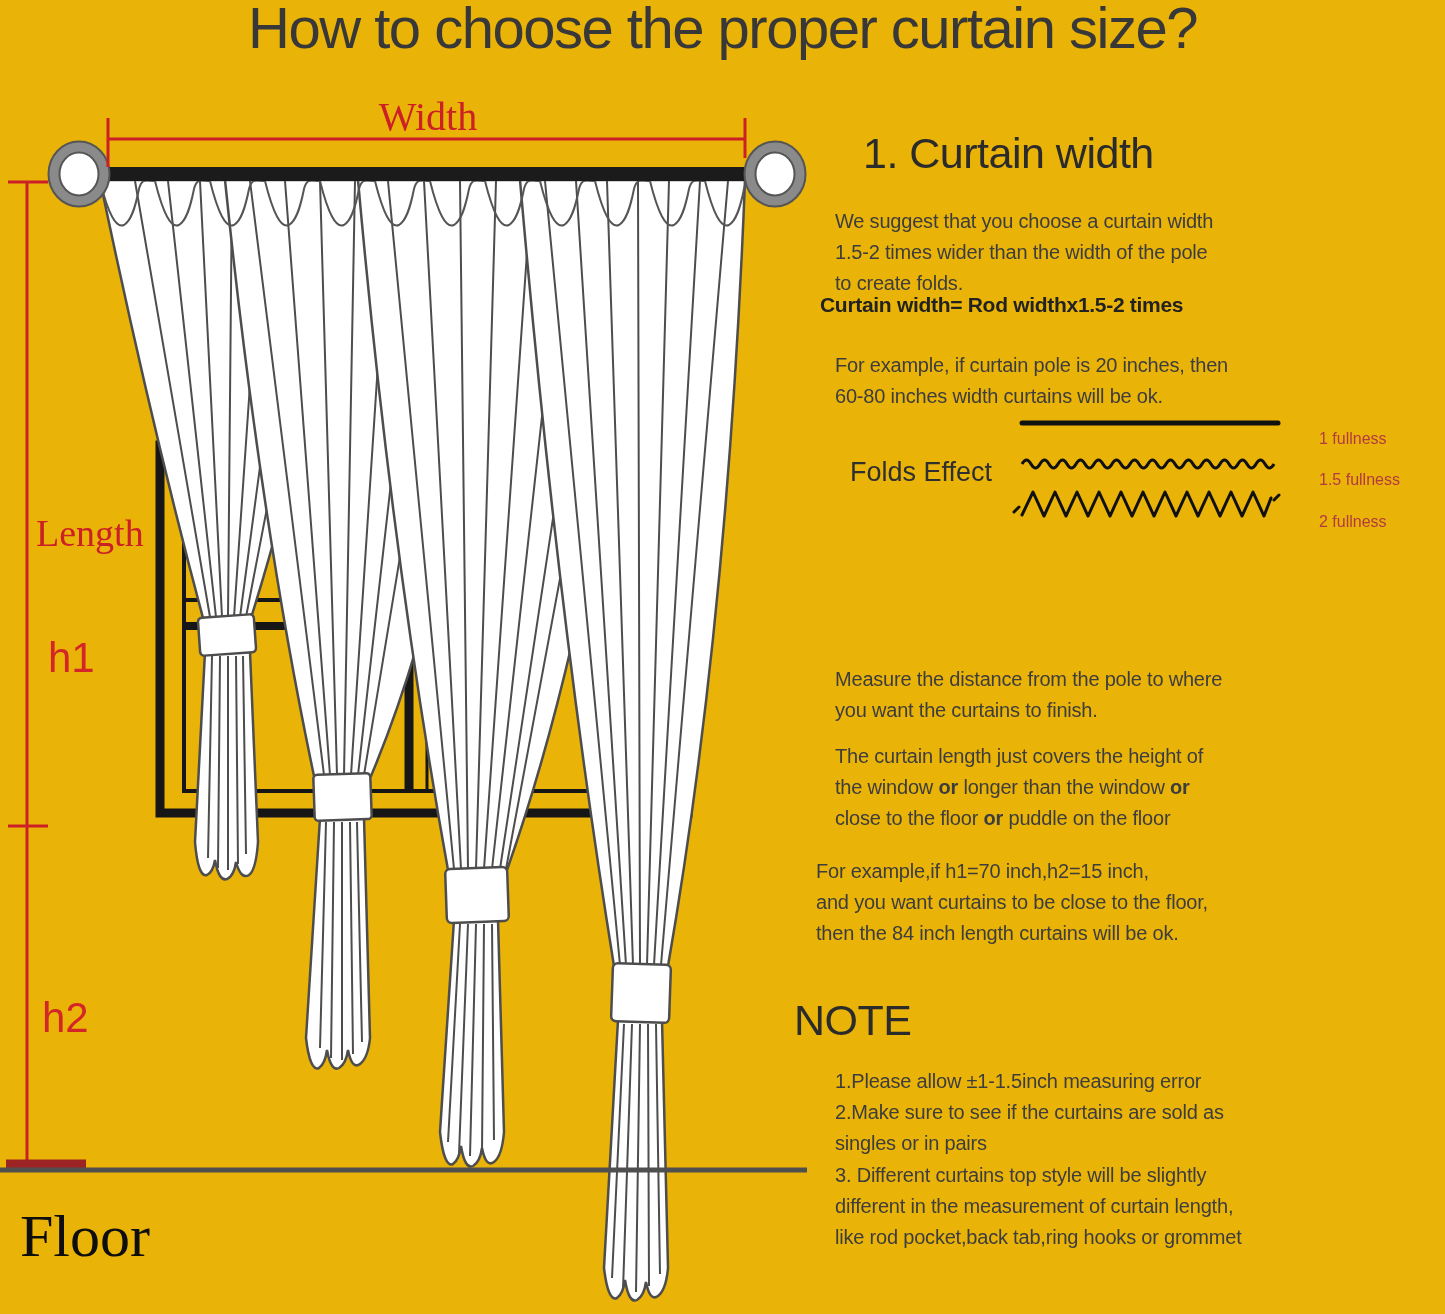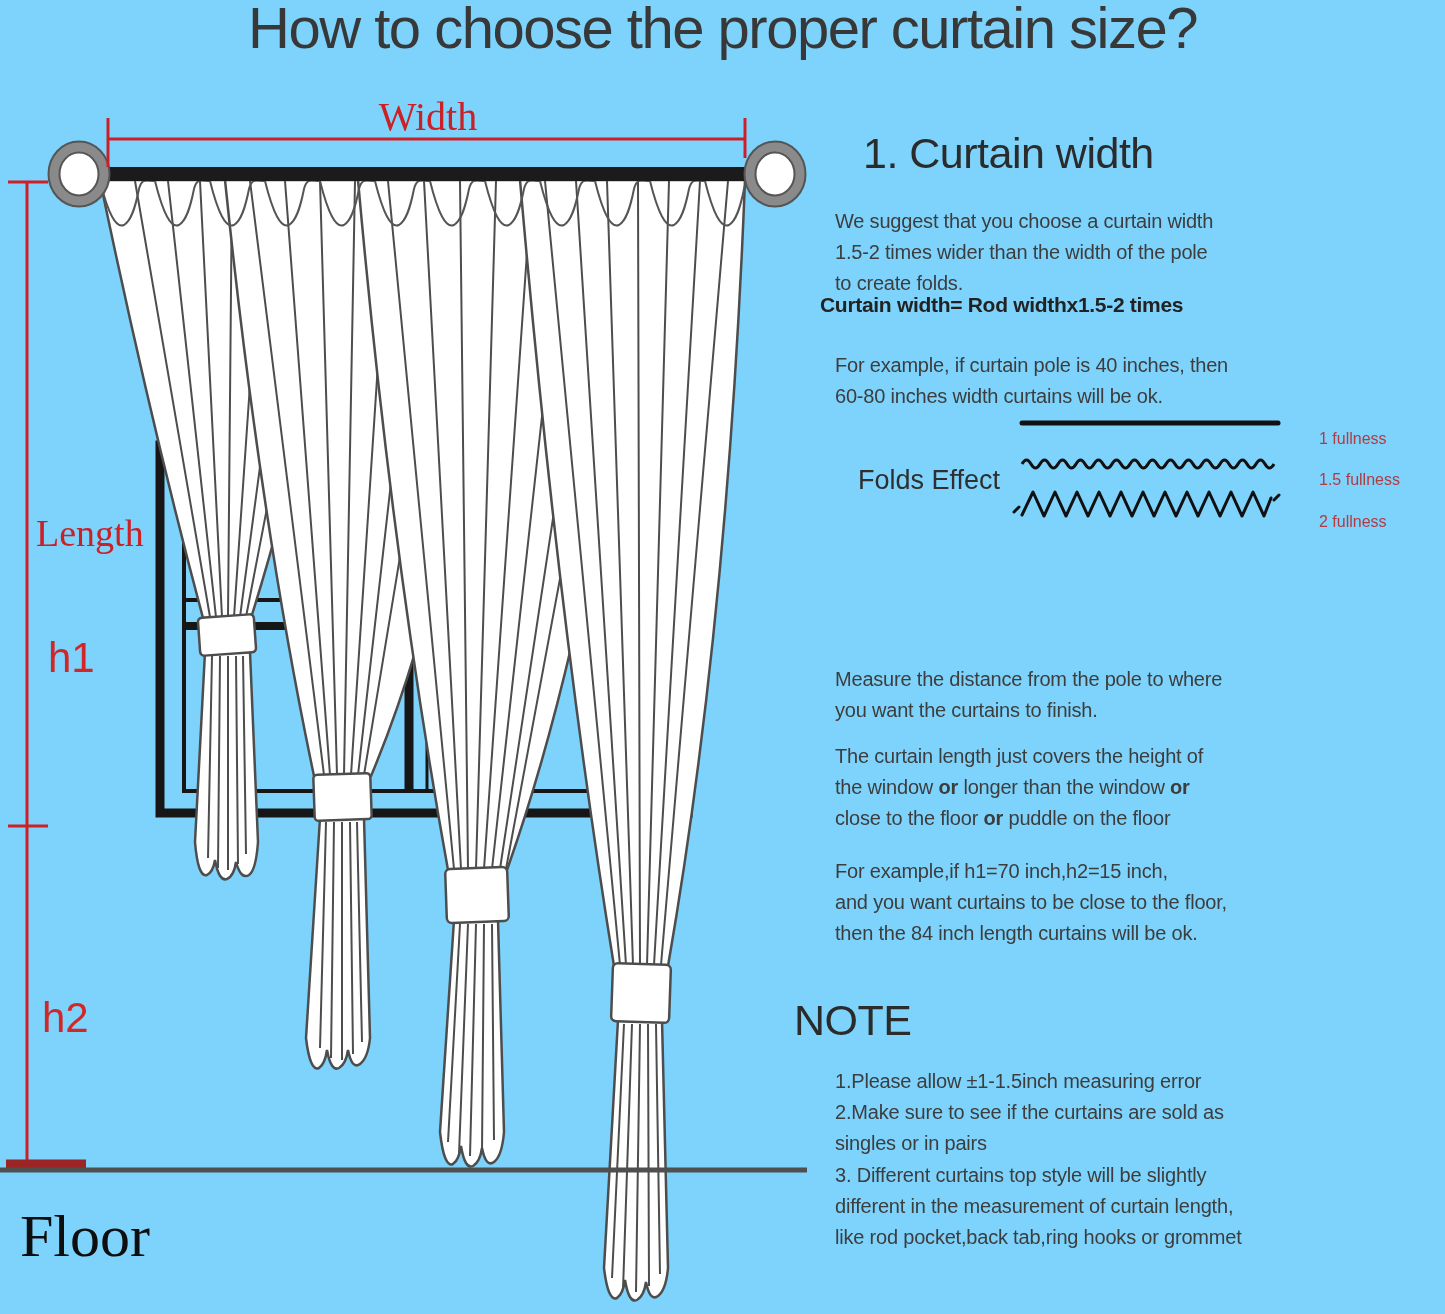--- a/index.html
+++ b/index.html
@@ -1,29 +1,29 @@
 <!DOCTYPE html>
 <html><head>
 <meta charset="utf-8">
 <style>
   html,body { margin:0; padding:0; background:#ffffff; }
   body { width:1445px; height:1314px; font-family:"Liberation Sans", sans-serif; }
-  .page { position:relative; width:1445px; height:1314px; background:#7dd3fc; overflow:hidden; }
+  .page { position:relative; width:1445px; height:1314px; background:#eab308; overflow:hidden; }
   .title { position:absolute; top:-6px; left:0; width:100%; text-align:center; margin:0;
            font-size:58px; font-weight:400; color:#383838; letter-spacing:-1.5px;
            font-family:"Liberation Sans", sans-serif; }
   .diagram-svg { position:absolute; left:0; top:0; pointer-events:none; }
   .h2 { position:absolute; margin:10px; font-size:43px; font-weight:400; color:#2b2b2b;
         letter-spacing:-0.5px; white-space:nowrap; }
   .body-text { position:absolute; margin:15px; font-size:20px; line-height:31.2px;
                color:#3d3d3d; white-space:pre-line; letter-spacing:-0.2px; }
   .formula { position:absolute; margin:0; font-size:21px; font-weight:700; color:#222;
              letter-spacing:-0.3px; white-space:nowrap; }
   .b { font-weight:700; }
-  .folds-label { position:absolute; margin:16px; font-size:27px; color:#2f2f2f; white-space:nowrap;text-align:right; }
+  .folds-label { position:absolute; margin:8px; font-size:27px; color:#2f2f2f; white-space:nowrap;text-align:right; }
   .fullness { position:absolute; margin:18px; font-size:16px; color:#b23b42; white-space:nowrap; }
   
   .t-red-serif { font-family:"Liberation Serif", serif; fill:#cb2026; }
   .t-red-sans  { font-family:"Liberation Sans", sans-serif; fill:#d32626; }
   .t-floor     { font-family:"Liberation Serif", serif; fill:#0e0e0e; }
   .curt { stroke:#4d4d4d; stroke-width:2; fill:none; }
   .curt-fill { stroke:#4d4d4d; stroke-width:2.5; fill:#ffffff; }
   .win { stroke:#161616; fill:none; }
   .redline { stroke:#cb2026; stroke-width:3; fill:none; }
 </style>
@@ -117,34 +117,34 @@
     <text class="t-red-sans" font-size="42" x="48" y="672">h1</text>
     <text class="t-red-sans" font-size="42" x="42" y="1032">h2</text>
     <text class="t-floor" font-size="60" x="20" y="1256">Floor</text>
   </svg>
 
   <h2 class="h2" style="left:853px; top:119px;">1. Curtain width</h2>
   <p class="body-text" style="left:820px; top:191px;">We suggest that you choose a curtain width
 1.5-2 times wider than the width of the pole
 to create folds.</p>
   <p class="formula" style="left:820px; top:293px;">Curtain width= Rod widthx1.5-2 times</p>
-  <p class="body-text" style="left:820px; top:335px;">For example, if curtain pole is 40 inches, then
+  <p class="body-text" style="left:820px; top:335px;">For example, if curtain pole is 20 inches, then
 60-80 inches width curtains will be ok.</p>
 
   <p class="folds-label" style="left:842px; top:449px;">Folds Effect</p>
   <p class="fullness" style="left:1301px; top:412px;">1 fullness</p>
   <p class="fullness" style="left:1301px; top:453px;">1.5 fullness</p>
   <p class="fullness" style="left:1301px; top:495px;">2 fullness</p>
 
   <p class="body-text" style="left:820px; top:726px;"><span>The curtain length just covers the height of
 the window </span><span class="b">or</span><span> longer than the window </span><span class="b">or</span><span>
 close to the floor </span><span class="b">or</span><span> puddle on the floor</span></p>
   <p class="body-text" style="left:820px; top:649px;">Measure the distance from the pole to where
 you want the curtains to finish.</p>
-  <p class="body-text" style="left:820px; top:841px;">For example,if h1=70 inch,h2=15 inch,
+  <p class="body-text" style="left:801px; top:841px;">For example,if h1=70 inch,h2=15 inch,
 and you want curtains to be close to the floor,
 then the 84 inch length curtains will be ok.</p>
 
   <h2 class="h2" style="left:784px; top:986px;">NOTE</h2>
   <p class="body-text" style="left:820px; top:1051px;">1.Please allow ±1-1.5inch measuring error
 2.Make sure to see if the curtains are sold as
 singles or in pairs
 3. Different curtains top style will be slightly
 different in the measurement of curtain length,
 like rod pocket,back tab,ring hooks or grommet</p>

